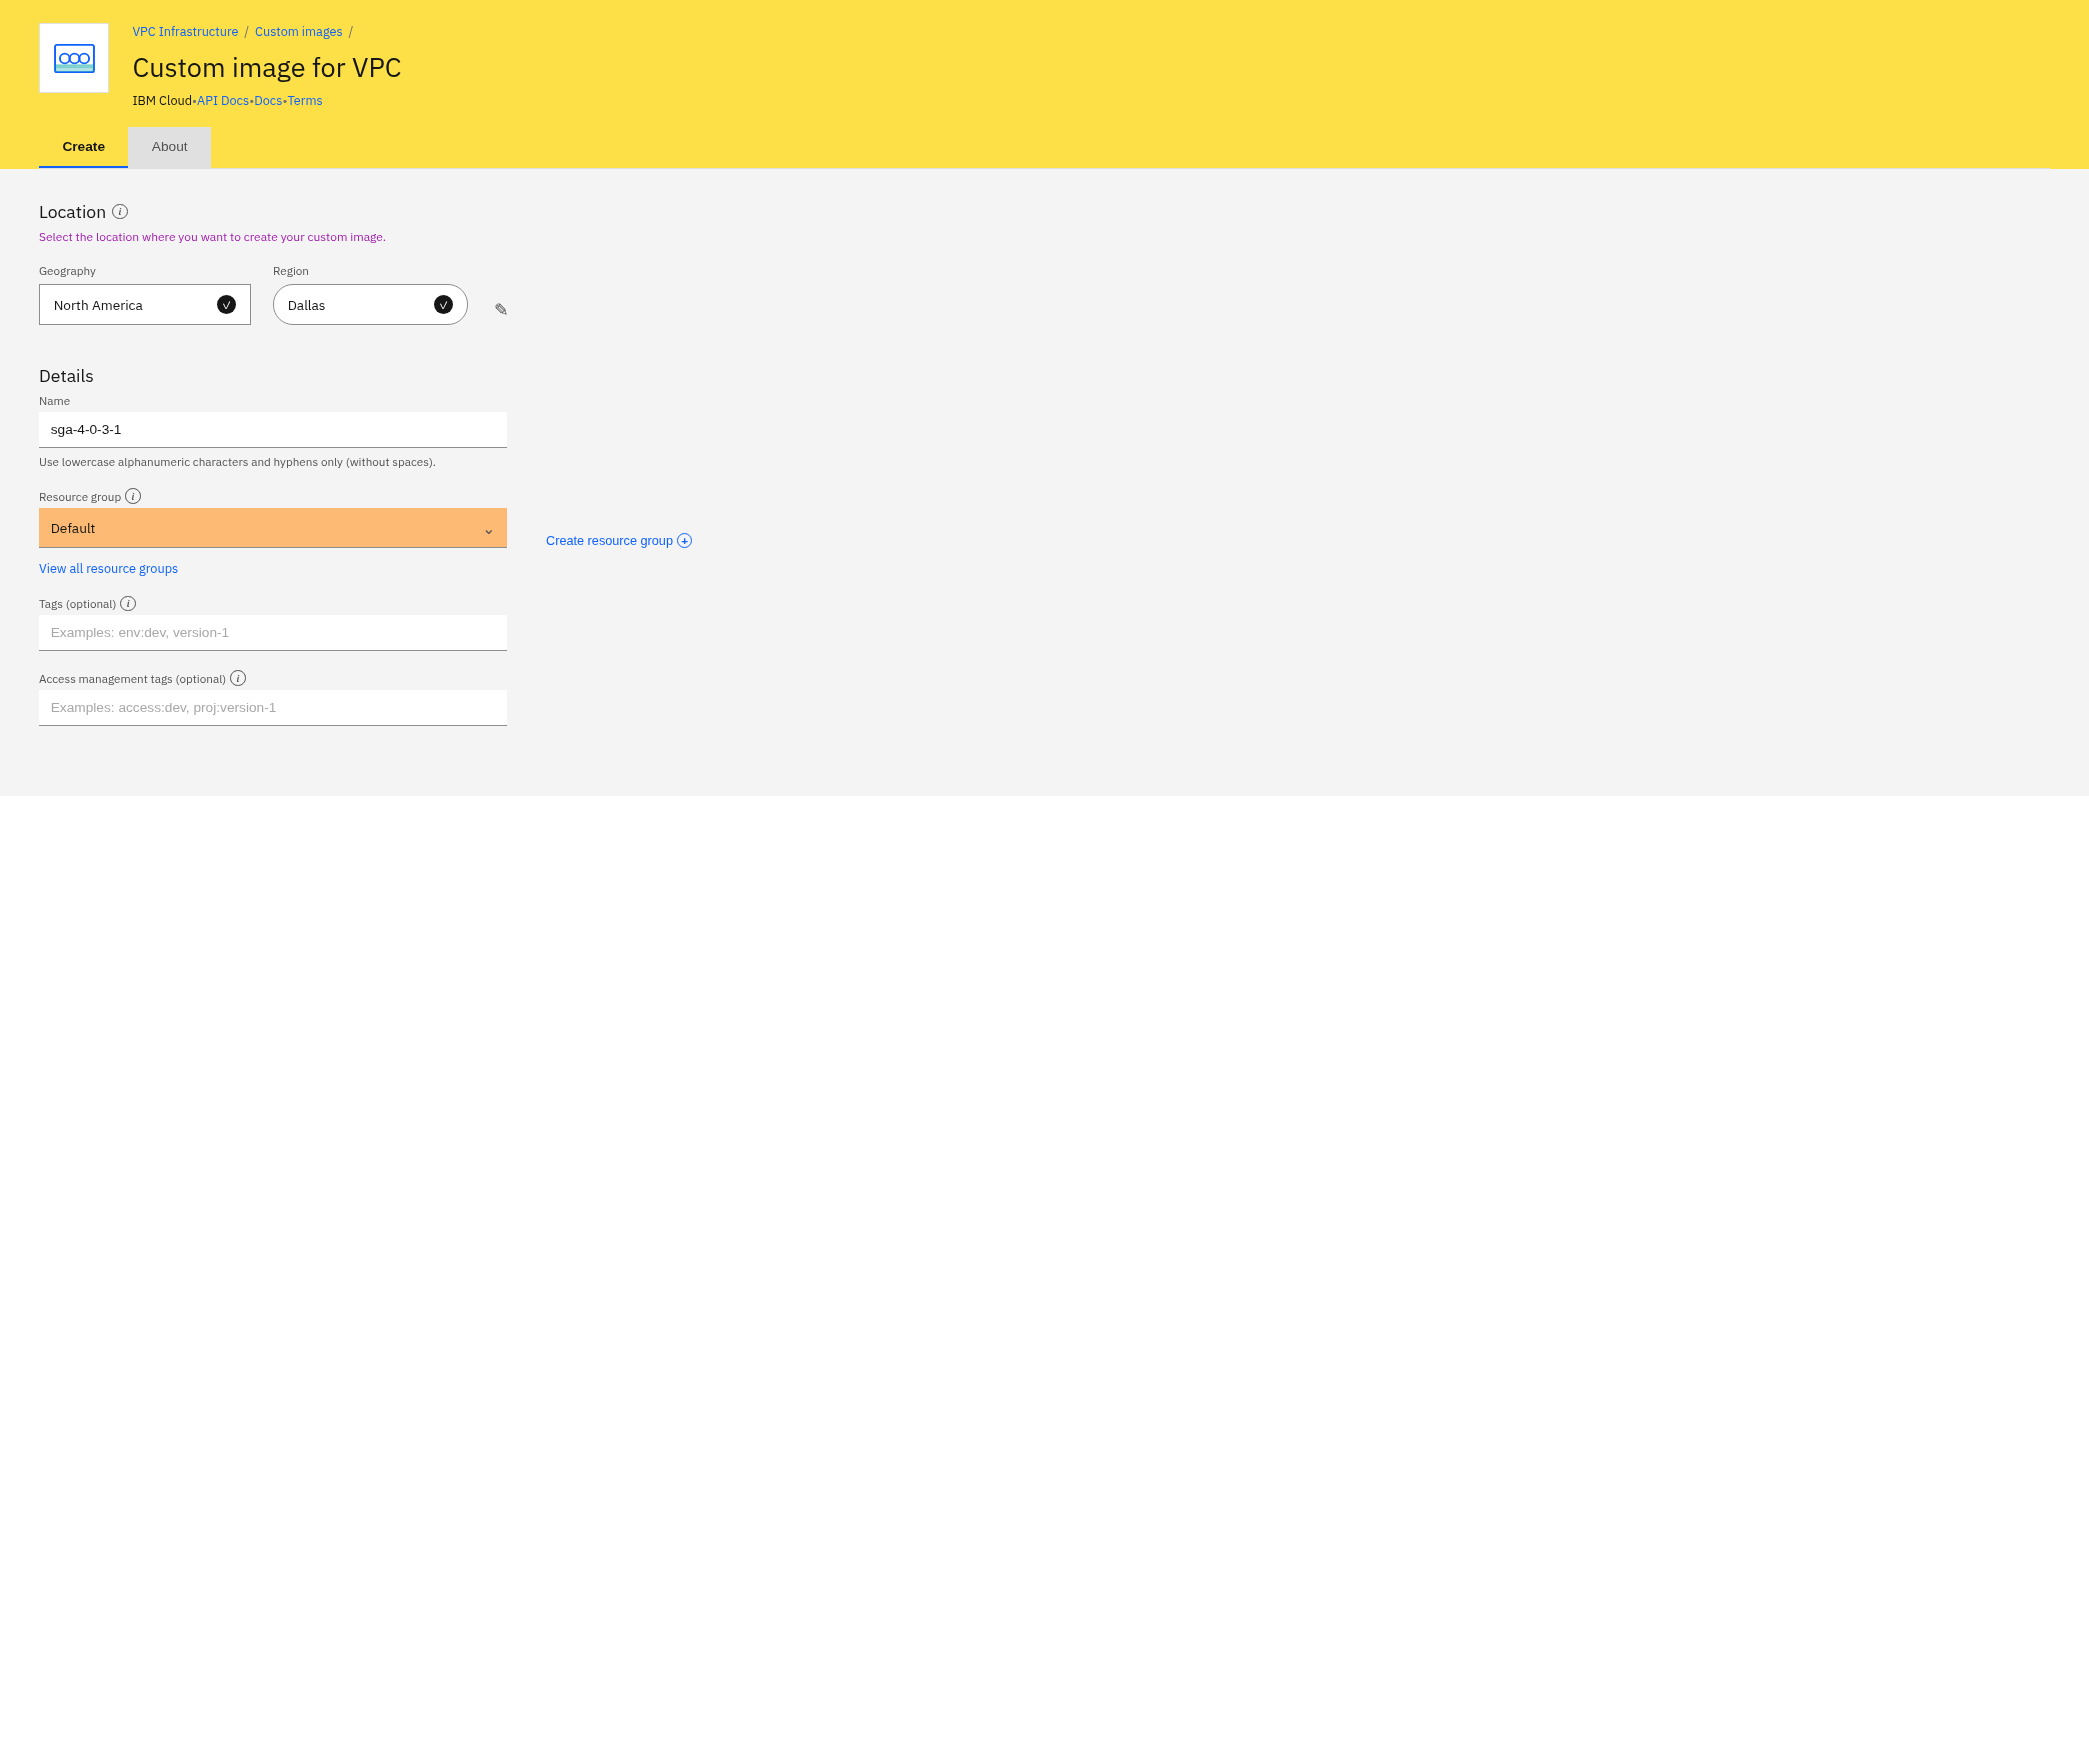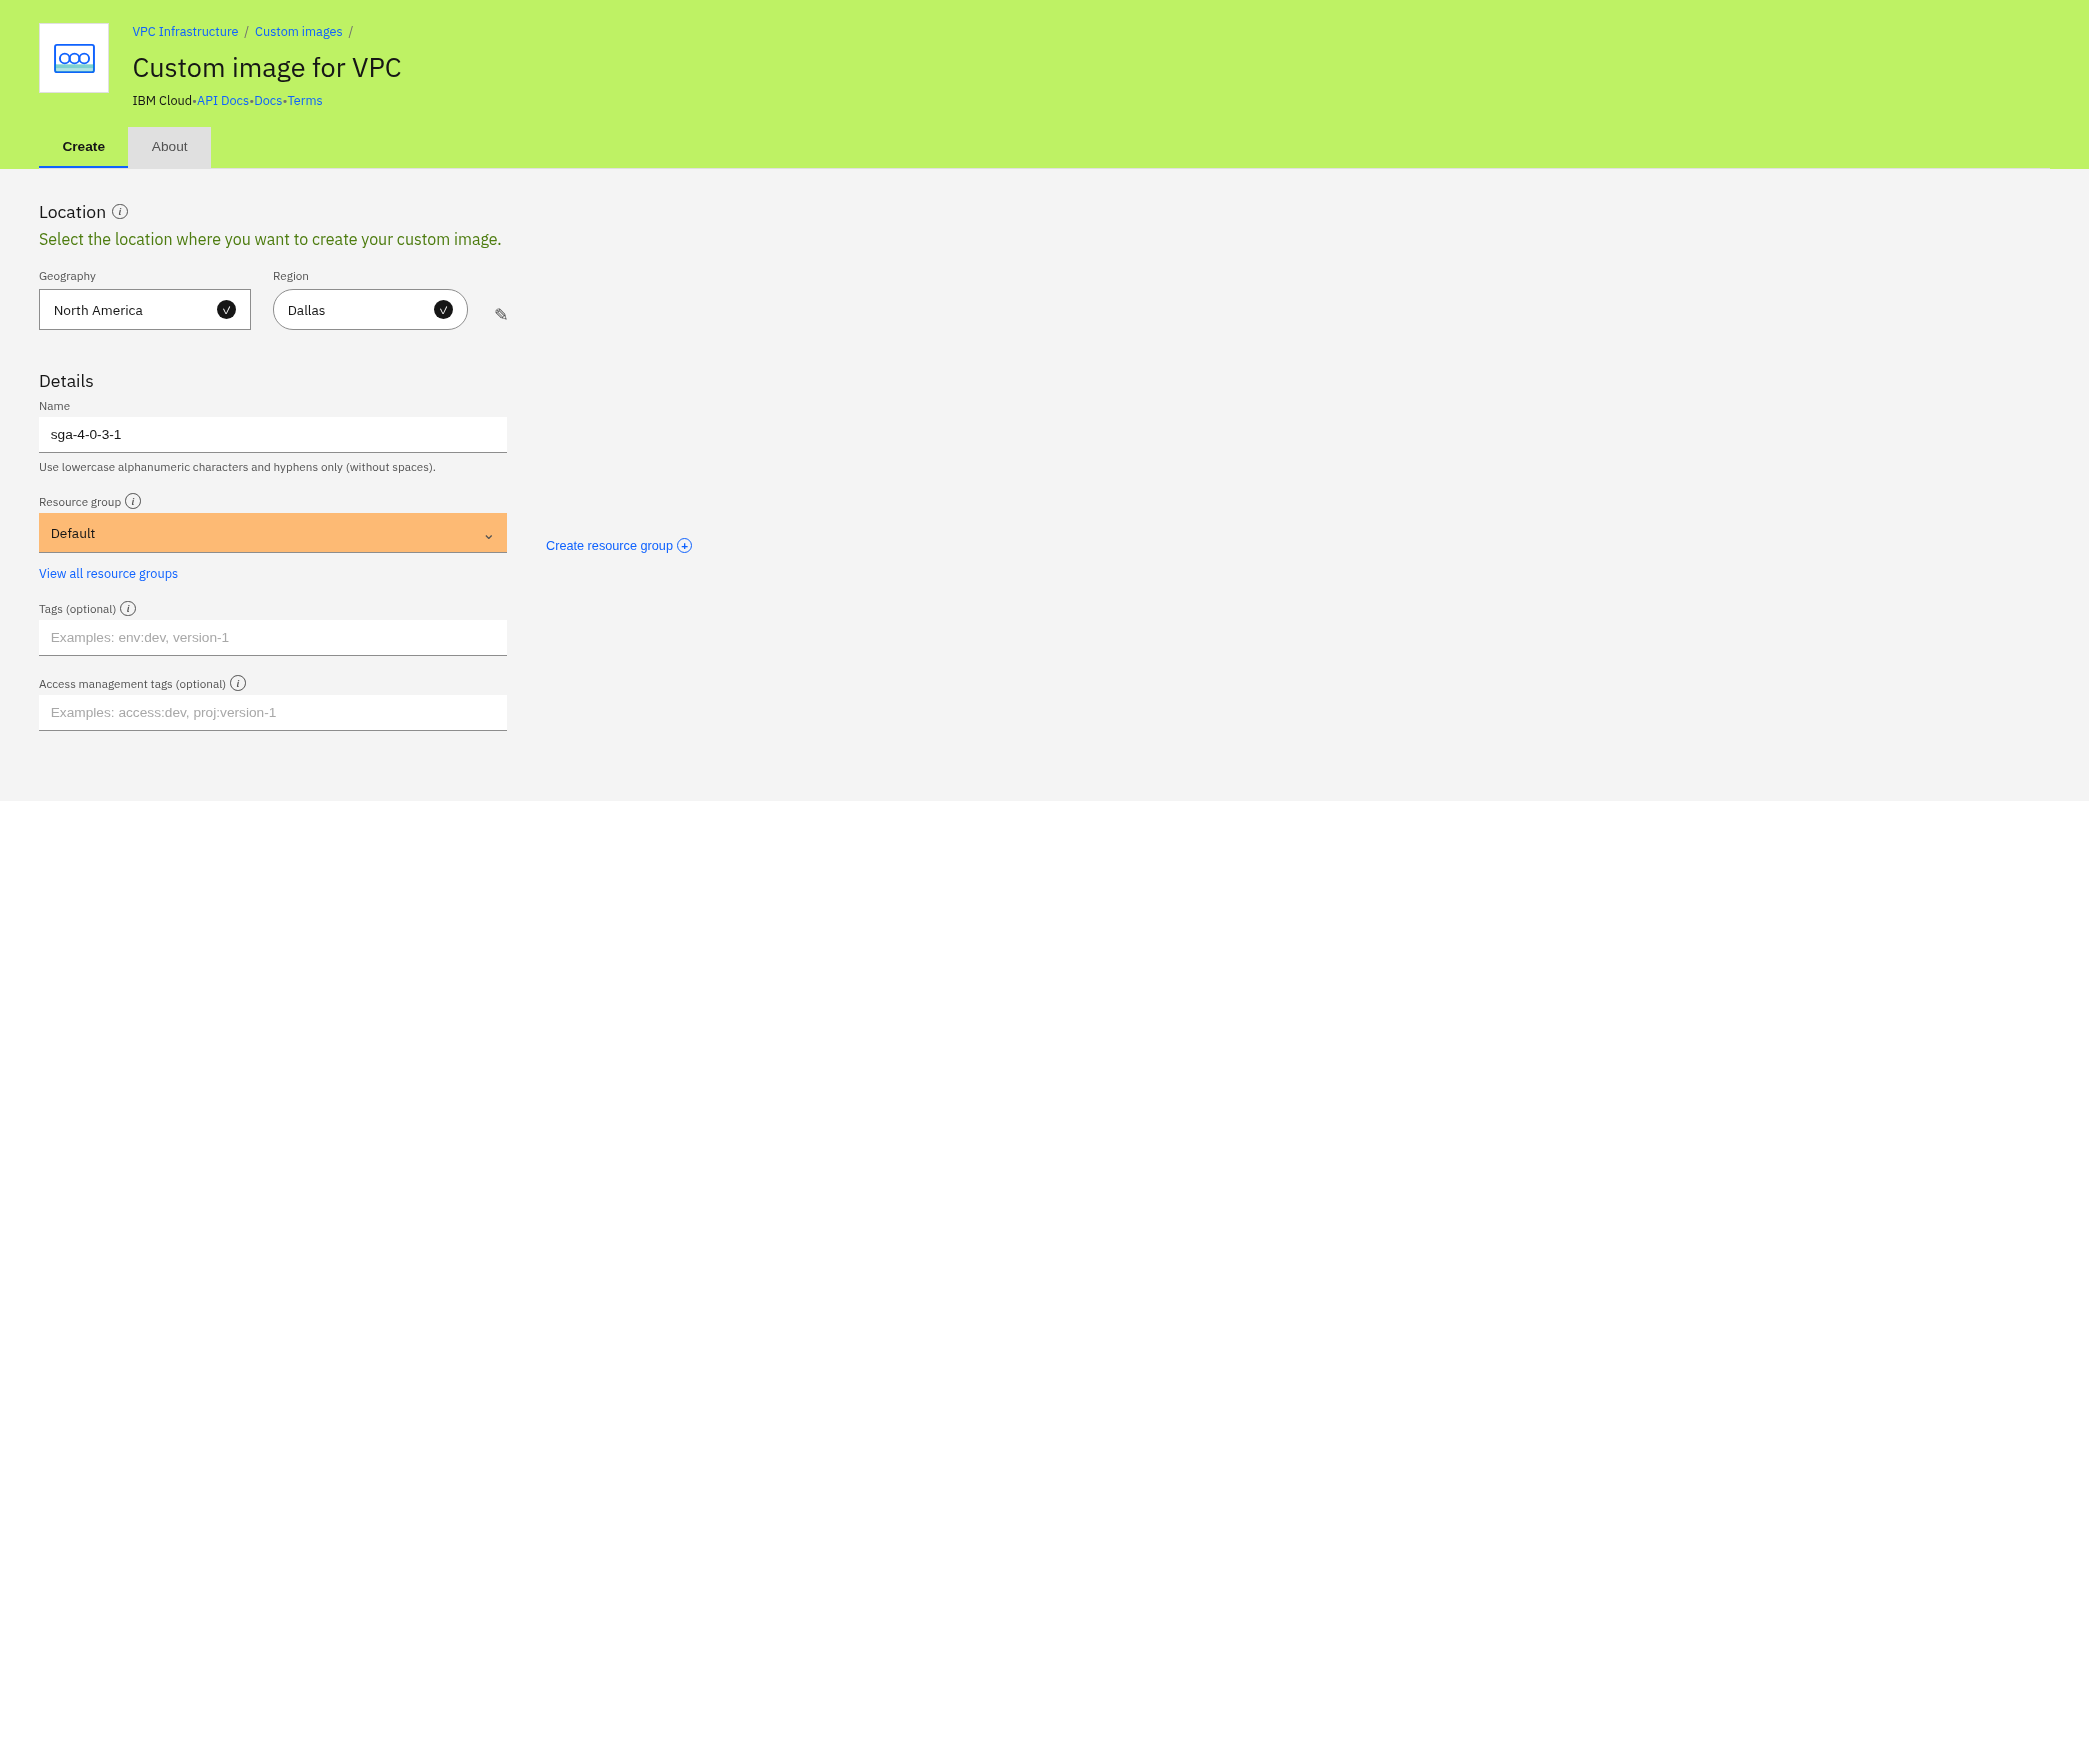--- a/index.html
+++ b/index.html
@@ -7,21 +7,21 @@
       font-family: 'IBM Plex Sans', Arial, sans-serif;
       background: #f4f4f4;
       color: #161616;
       font-size: 13.7px;
     }
     .page-container {
       background: #fff;
       min-height: 100vh;
     }
     .header-area {
-      background: #bef264;
+      background: #fde047;
       padding: 23.4px 39px 0 39px;
     }
     .breadcrumb {
       display: flex;
       align-items: center;
       gap: 5.9px;
       font-size: 12.7px;
       margin-bottom: 9.8px;
     }
     .breadcrumb a {
@@ -80,22 +80,22 @@
     .section-title {
       font-size: 17.6px;
       font-weight: 400;
       color: #161616;
       display: flex;
       align-items: center;
       gap: 5.9px;
       margin-bottom: 5.9px;
     }
     .section-desc {
-      font-size: 16px;
-      color: #4d7c0f;
+      font-size: 12px;
+      color: #a21caf;
       margin-bottom: 19.5px;
     }
     .info-icon {
       display: inline-flex;
       align-items: center;
       justify-content: center;
       width: 15.6px;
       height: 15.6px;
       border-radius: 50%;
       border: 1px solid #525252;

